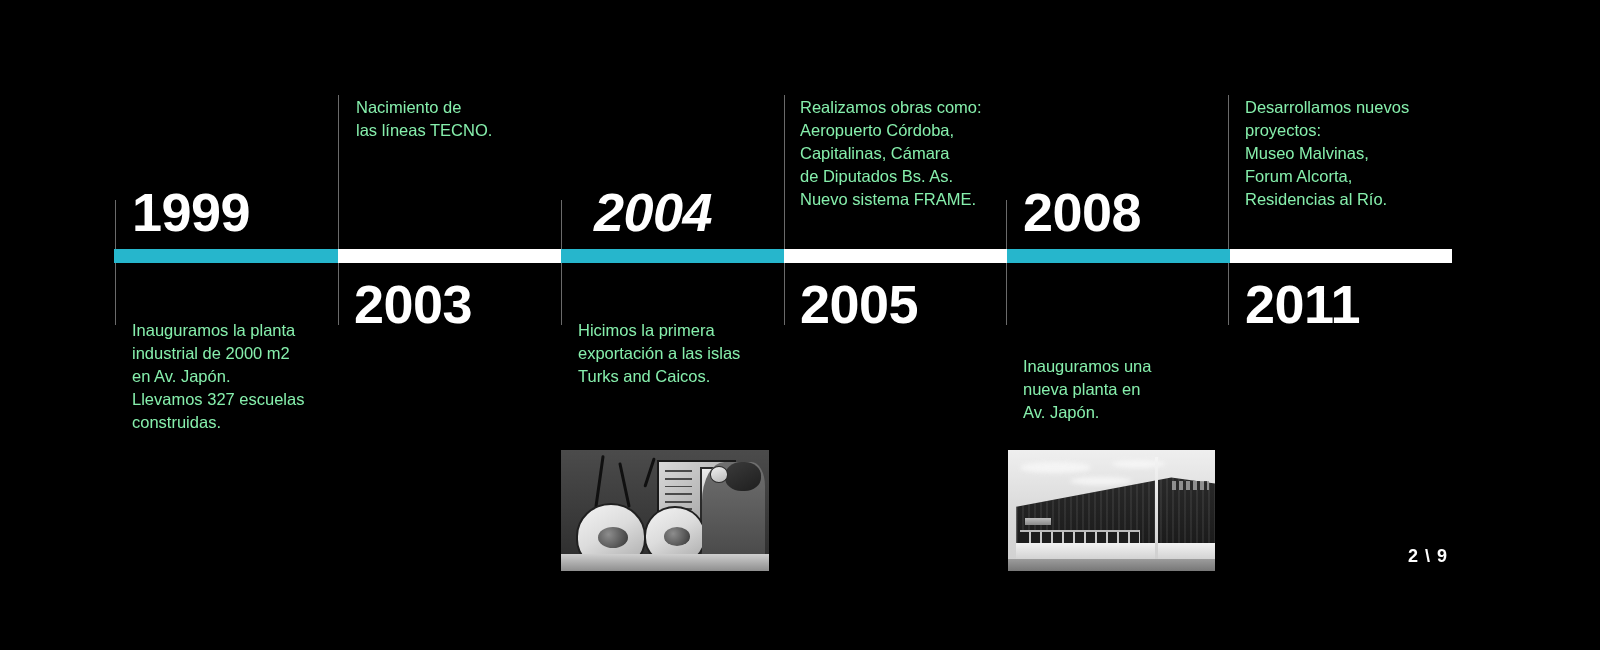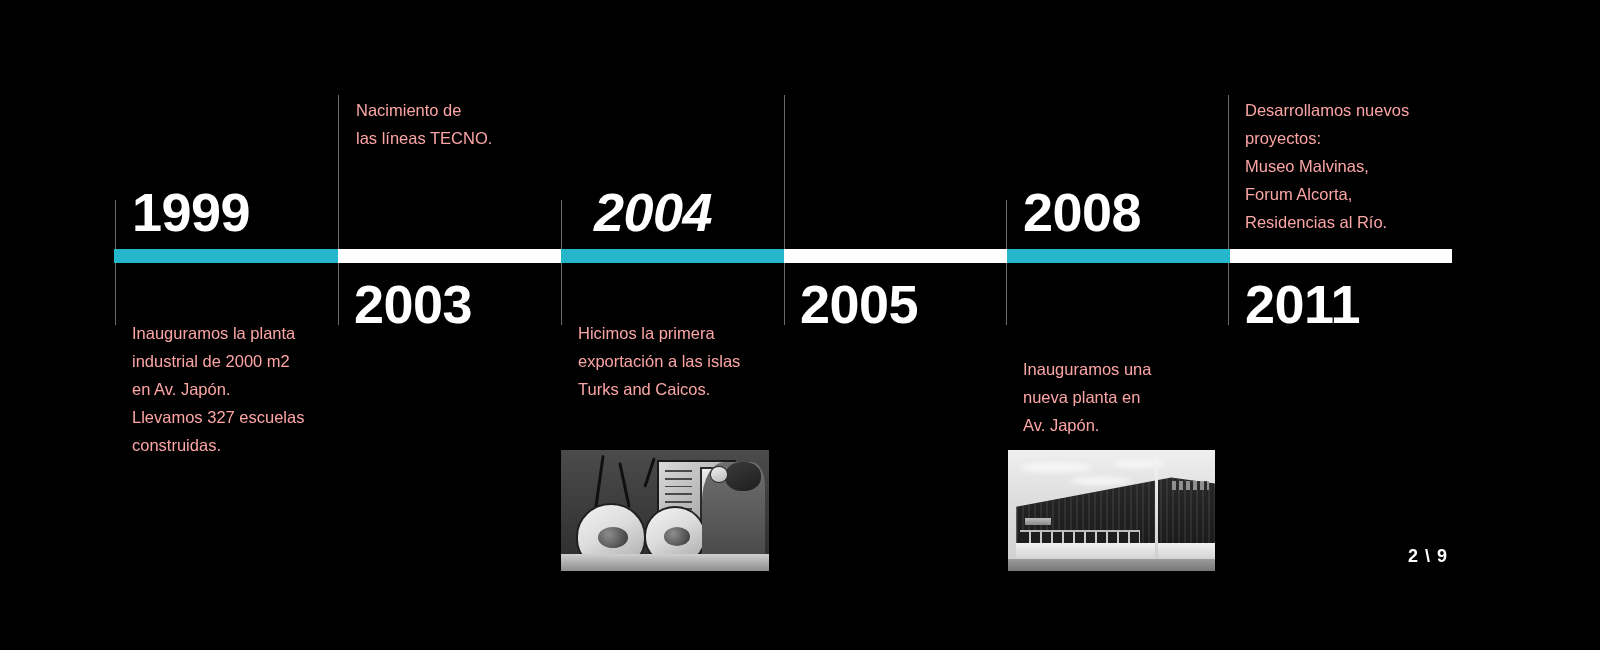--- a/index.html
+++ b/index.html
@@ -51,22 +51,22 @@
     line-height: 1;
     color: #ffffff;
     white-space: nowrap;
   }
 
   
   .note {
     position: absolute;
     font-family: "Liberation Sans", sans-serif;
     font-size: 16.5px;
-    line-height: 28px;
-    color: #fca5a5;
+    line-height: 23px;
+    color: #86efac;
     white-space: pre-line;
     font-weight: 400;
   }
 
   
   .photo {
     position: absolute;
     overflow: hidden;
     background: #0a0a0a;
   }
@@ -229,20 +229,25 @@
 Llevamos 327 escuelas
 construidas.</div>
 
   <div class="note" style="left:356px; top:96px; width:210px;">Nacimiento de
 las líneas TECNO.</div>
 
   <div class="note" style="left:578px; top:319px; width:215px;">Hicimos la primera
 exportación a las islas
 Turks and Caicos.</div>
 
+  <div class="note" style="left:800px; top:96px; width:215px;">Realizamos obras como:
+Aeropuerto Córdoba,
+Capitalinas, Cámara
+de Diputados Bs. As.
+Nuevo sistema FRAME.</div>
 
   <div class="note" style="left:1023px; top:319px; width:205px;margin-top:36px;">Inauguramos una
 nueva planta en
 Av. Japón.</div>
 
   <div class="note" style="left:1245px; top:96px; width:215px;">Desarrollamos nuevos
 proyectos:
 Museo Malvinas,
 Forum Alcorta,
 Residencias al Río.</div>

